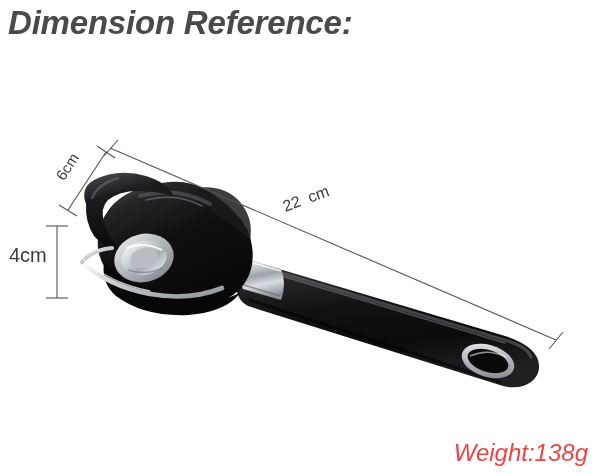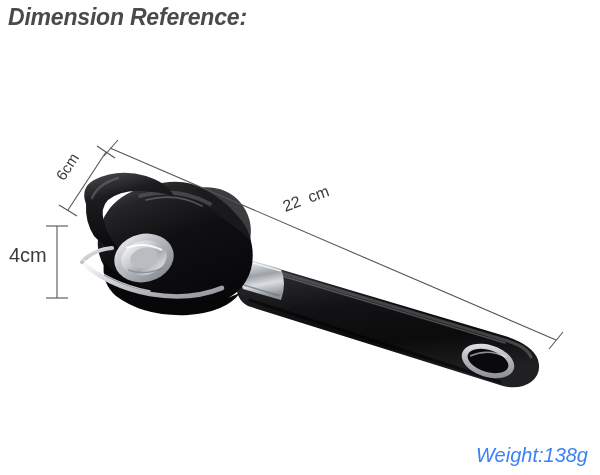--- a/index.html
+++ b/index.html
@@ -16,36 +16,36 @@
     height: 475px;
     background: #ffffff;
     overflow: hidden;
   }
 
   
   #title {
     position: absolute;
     left: 8px;
     top: 4px;
-    font-size: 23px;
+    font-size: 33px;
     font-weight: bold;
     font-style: italic;
     color: #4a4a4a;
     letter-spacing: -0.2px;
     white-space: nowrap;
   }
 
   
   #weight {
     position: absolute;
     right: 12px;
     bottom: 8px;
-    font-size: 20px;
+    font-size: 24px;
     font-style: italic;
-    color: #3b82f6;
+    color: #ef4444;
     white-space: nowrap;
   }
 
   
   #dims {
     position: absolute;
     left: 0;
     top: 0;
     width: 600px;
     height: 475px;

